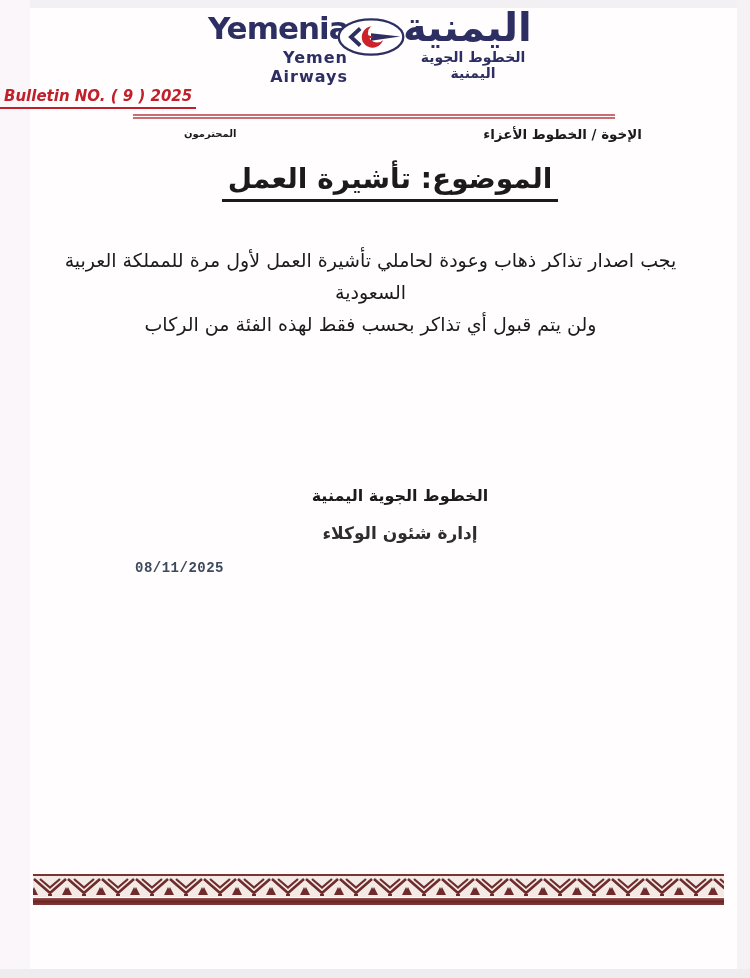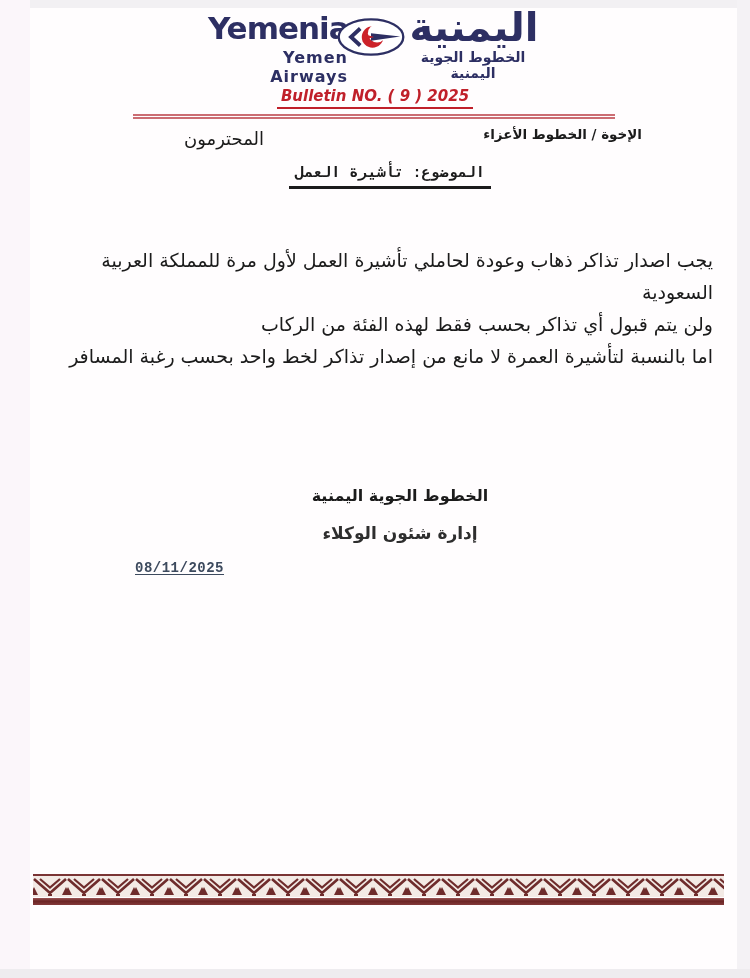--- a/index.html
+++ b/index.html
@@ -32,31 +32,31 @@
     letter-spacing:-1px;color:var(--brand-navy);text-align:center;
   }
   .tagline-en{
     position:absolute;left:208px;top:48px;width:140px;
     font-size:16px;font-weight:600;letter-spacing:1px;color:var(--brand-navy);text-align:right;
   }
   .logo-mark{position:absolute;left:337px;top:17px;width:68px;height:40px;}
   .brand-ar{
     position:absolute;left:403px;top:0px;width:142px;height:55px;
     font-size:40px;font-weight:bold;color:var(--brand-navy);
-    text-align:center;direction:rtl;line-height:55px;
+    text-align:left;direction:rtl;line-height:55px;
   }
   .tagline-ar{
     position:absolute;left:398px;top:49px;width:150px;
     font-size:14px;font-weight:bold;color:var(--brand-navy);
     text-align:center;direction:rtl;
   }
 
   
   .bulletin{
-    position:absolute;left:0;top:86px;width:750px;text-align:center;
+    position:absolute;left:0;top:86px;width:750px;text-align:left;
   }
   .bulletin span{
     display:inline-block;
     font-family:"DejaVu Sans",sans-serif;
     font-size:15px;font-weight:bold;font-style:italic;
     color:var(--bulletin-red);
     border-bottom:2.5px solid var(--bulletin-red);
     padding:0 4px 2px 4px;
   }
 
@@ -68,53 +68,53 @@
     opacity:.85;
   }
 
   
   .addressee-right{
     position:absolute;right:108px;top:126px;
     font-size:13.5px;font-weight:bold;color:var(--ink);direction:rtl;
   }
   .addressee-left{
     position:absolute;left:184px;top:128px;
-    font-size:18px;font-weight:normal;color:var(--ink);direction:rtl;
+    font-size:10px;font-weight:bold;color:var(--ink);direction:rtl;
   }
 
   
   .subject{position:absolute;left:0;top:162px;width:780px;text-align:center;}
   .subject span{
-    display:inline-block;font-size:15px;font-weight:bold;color:var(--ink);
-    direction:rtl;border-bottom:3px solid var(--ink);padding:0 6px 4px 6px;font-family:Liberation Mono, monospace;
+    display:inline-block;font-size:28px;font-weight:bold;color:var(--ink);
+    direction:rtl;border-bottom:3px solid var(--ink);padding:0 6px 4px 6px;
   }
 
   
   .body-text{
     position:absolute;right:37px;top:244px;width:685px;
-    direction:rtl;text-align:right;
+    direction:rtl;text-align:center;
     font-size:19px;line-height:32px;color:var(--ink);
   }
 
   
   .signature-org{
     position:absolute;left:290px;top:486px;width:220px;text-align:center;
     font-size:16px;font-weight:bold;color:var(--ink);direction:rtl;
   }
   .signature-dept{
     position:absolute;left:290px;top:523px;width:220px;text-align:center;
     font-size:17px;font-weight:bold;color:#2e2e2e;direction:rtl;
   }
 
   
   .issue-date{
     position:absolute;left:135px;top:560px;
     font-family:"Liberation Mono","DejaVu Sans Mono",monospace;
     font-size:14px;font-weight:bold;color:var(--date-ink);
-    text-decoration:underline;text-underline-offset:2px;letter-spacing:.5px;
+    text-underline-offset:2px;letter-spacing:.5px;
   }
 
   
   .deco-border{position:absolute;left:33px;top:874px;width:691px;height:32px;}
   .deco-border .thin-line{height:2px;background:#7a3434;}
   .deco-border .pattern{display:block;width:691px;height:21px;}
   .deco-border .thick-line{
     height:7px;margin-top:1px;
     background:linear-gradient(#9b5555 0%,#6b2424 45%,#83393a 100%);
   }
@@ -155,21 +155,20 @@
   <div class="addressee-right">الإخوة / الخطوط الأعزاء</div>
   <div class="addressee-left">المحترمون</div>
 
   <div class="subject">
     <span>الموضوع: تأشيرة العمل</span>
   </div>
 
   <div class="body-text">
     <div>يجب اصدار تذاكر ذهاب وعودة لحاملي تأشيرة العمل لأول مرة للمملكة العربية السعودية</div>
     <div>ولن يتم قبول أي تذاكر بحسب فقط لهذه الفئة من الركاب</div>
-    <div>اما بالنسبة لتأشيرة العمرة لا مانع من إصدار تذاكر لخط واحد بحسب رغبة المسافر</div>
   </div>
 
   <div class="signature-org">الخطوط الجوية اليمنية</div>
   <div class="signature-dept">إدارة شئون الوكلاء</div>
 
   <div class="issue-date">08/11/2025</div>
 
   <div class="deco-border">
     <div class="thin-line"></div>
     <svg class="pattern" width="691" height="21" preserveAspectRatio="none" aria-hidden="true">

